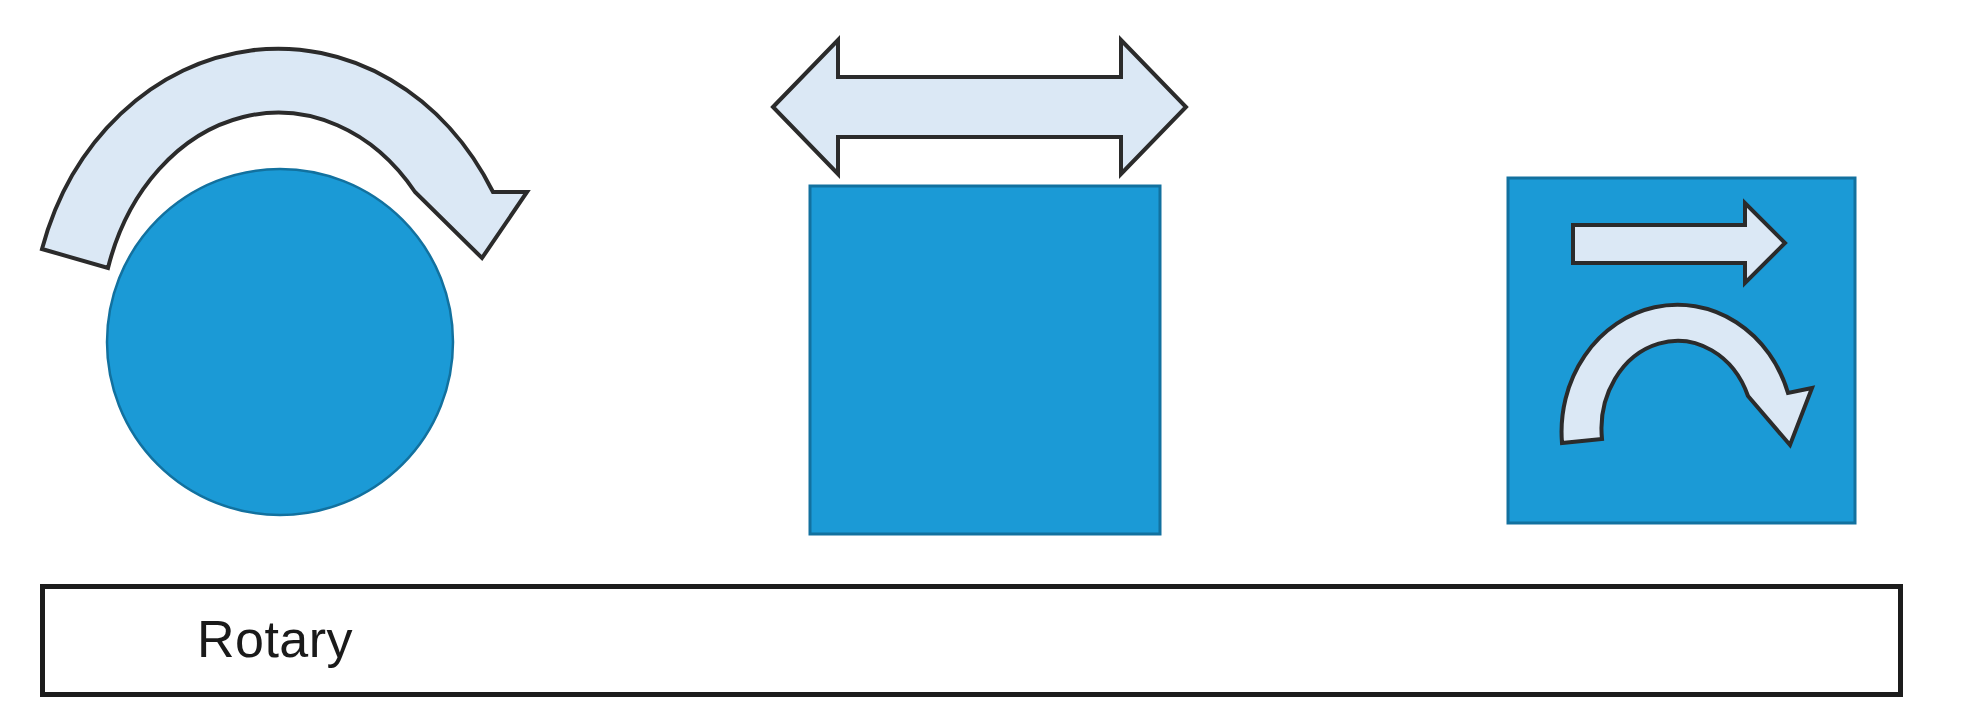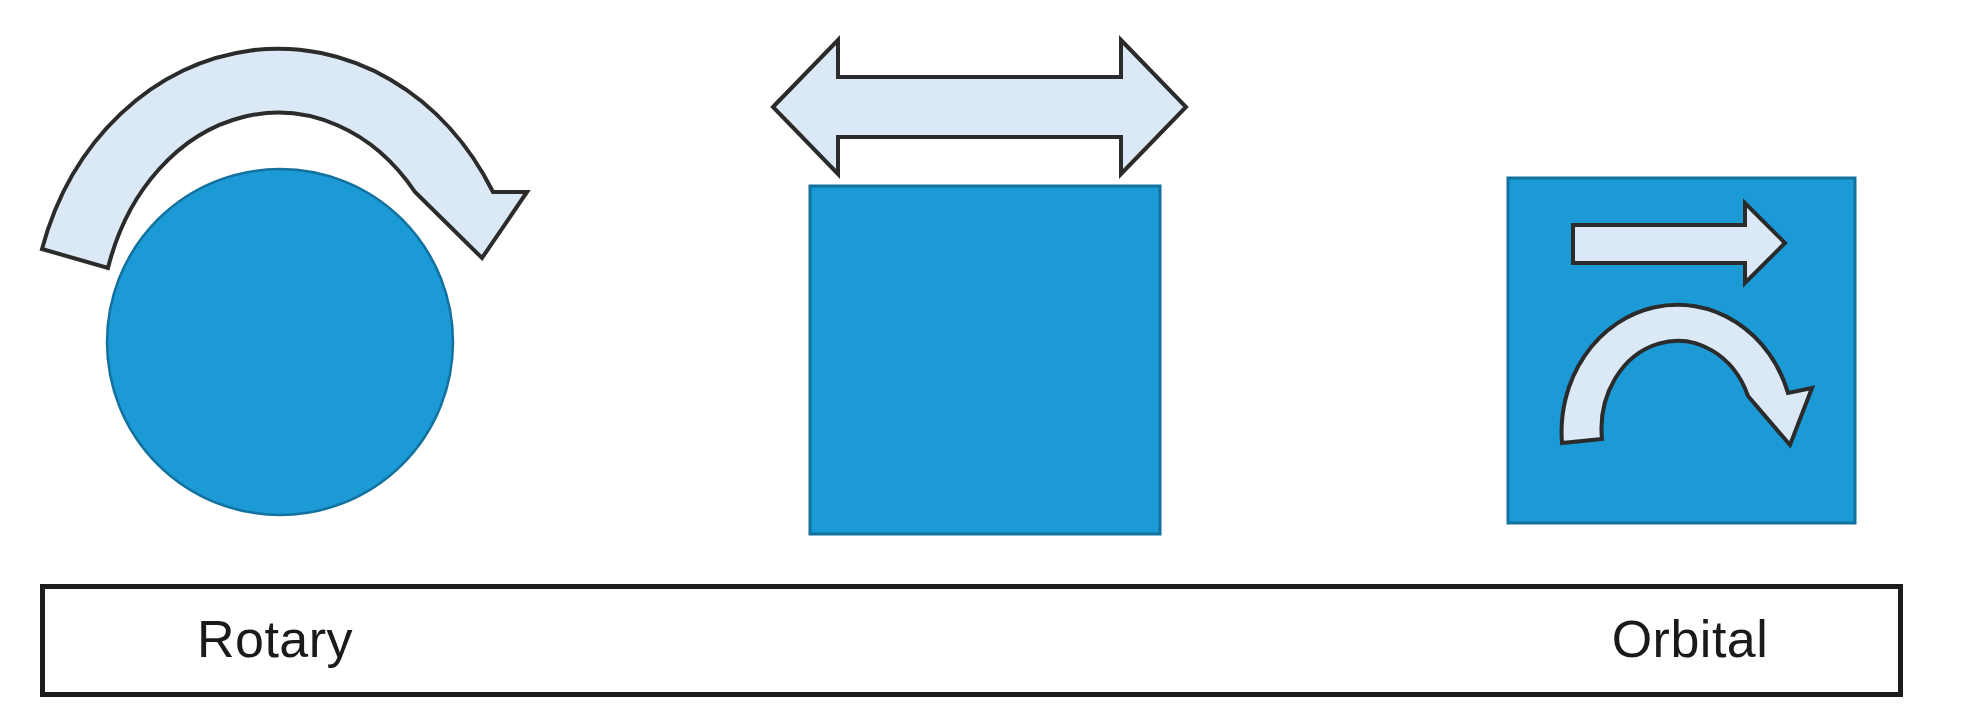--- a/index.html
+++ b/index.html
@@ -90,16 +90,15 @@
              A 116 127 0 0 1 1788 393
              L 1812 388
              L 1790 445
              L 1748 396
              A 76 88 0 0 0 1602 439
              Z"></path>
   </svg>
 
   <div class="label-bar">
     <span class="bar-label rotary">Rotary</span>
-    <span class="bar-label orbital">Orbital</span>
   </div>
 
 </div>
 
 </body></html>

